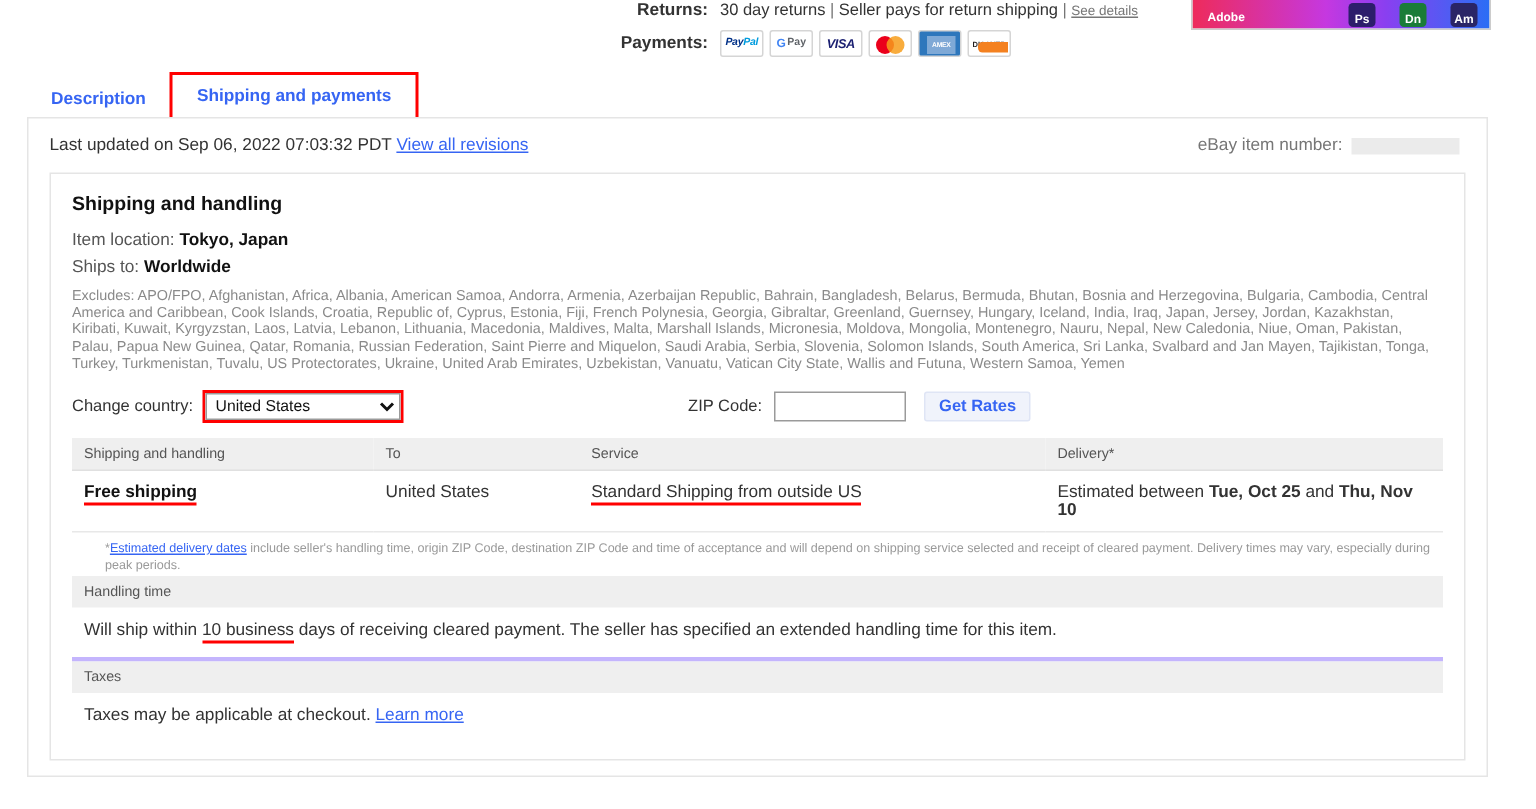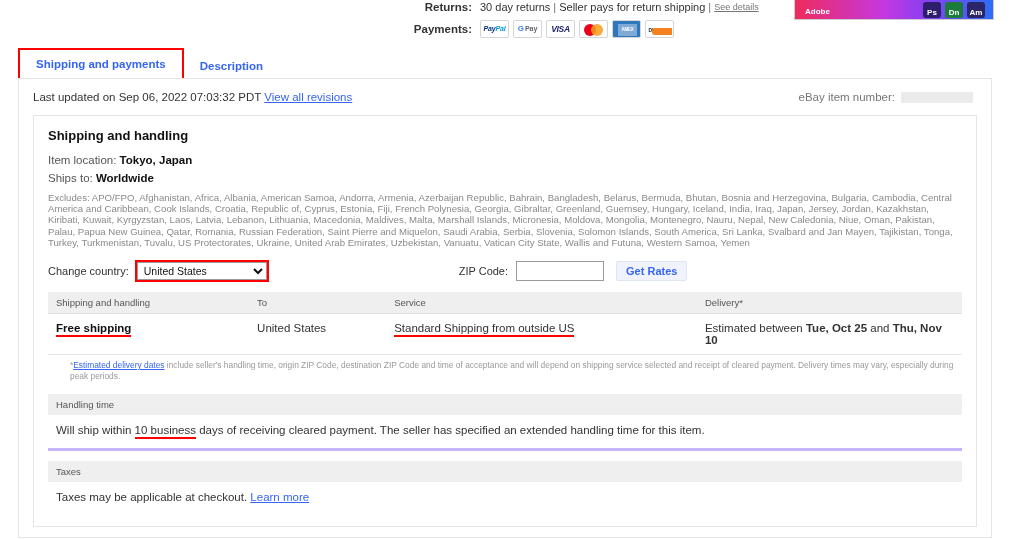--- a/index.html
+++ b/index.html
@@ -51,21 +51,21 @@
   .chip-disc .dtxt { position: absolute; top: 2px; left: 0; width: 100%; text-align: center; font-size: 5px; color: #231f20; }
   .chip-disc .dbar { position: absolute; bottom: 2px; right: 1px; width: 20px; height: 7px; background: #f48120; border-radius: 3px 0 0 3px; }
 
   
   .ad-banner {
     position: absolute; right: 30px; top: -34px; width: 200px; height: 54px;
     background: linear-gradient(90deg, #ee2b5b 0%, #c538e0 45%, #8a3ff0 65%, #2b6ef5 100%);
     border: 1px solid #cccccc; overflow: hidden;
   }
   .ad-brand { position: absolute; left: 10px; bottom: 3px; color: #fff; font-size: 8px; font-weight: bold; }
-  .ad-apps { position: absolute; right: 8px; bottom: 1px; display: flex; gap: 4px; }
+  .ad-apps { position: absolute; right: 8px; bottom: 1px; display: flex; gap: 16px; }
   .app-ico { width: 18px; height: 16px; border-radius: 3px; color: #fff; font-size: 8px;
              font-weight: bold; display: flex; align-items: flex-end; justify-content: center; padding-bottom: 1px; }
 
   
   .tabs { position: absolute; left: 18px; top: 48px; display: flex; align-items: flex-end; }
   .tab {
     font-size: 11.5px; font-weight: bold; color: #3665f3;
     padding: 8px 16px 8px 16px; background: #fff; line-height: 12px;
   }
   .tab-active { position: relative; }
@@ -123,21 +123,21 @@
     vertical-align: top;
   }
   .u-red { border-bottom: 2px solid #ff0000; display: inline-block; padding-bottom: 1px; }
   .bold { font-weight: bold; color: #111; }
   .note {
     font-size: 8.4px; color: #9a9a9a; line-height: 11px; padding: 5px 8px 2px 22px;
   }
   .note a { color: #3665f3; text-decoration: underline; }
 
   .secbar {
-    background: #efefef; font-size: 9.5px; color: #555; padding: 5px 8px; margin-top: 10px;
+    background: #efefef; font-size: 9.5px; color: #555; padding: 5px 8px; 
   }
   .secbody { font-size: 11.5px; color: #333; padding: 9px 8px 9px 8px; border-bottom: 3px solid #c4b5fd; }
 </style>
 </head>
 <body>
 
 <div class="page">
 
   <div class="ad-banner">
     <div class="ad-brand">Adobe</div>
@@ -174,22 +174,22 @@
           </span>
         <span class="chip chip-disc">
             <span class="dtxt">DISC<b>VER</b></span>
             <span class="dbar"></span>
           </span>
       </div>
     </div>
   </div>
 
   <div class="tabs">
+    <div class="tab">Description</div>
     <div class="tab tab-active hl-box">Shipping and payments</div>
-    <div class="tab">Description</div>
   </div>
 
   <div class="panel">
 
     <div class="item-no">
       <span>eBay item number:</span>
       <span class="redact"></span>
     </div>
 
     <div class="updated-line">

